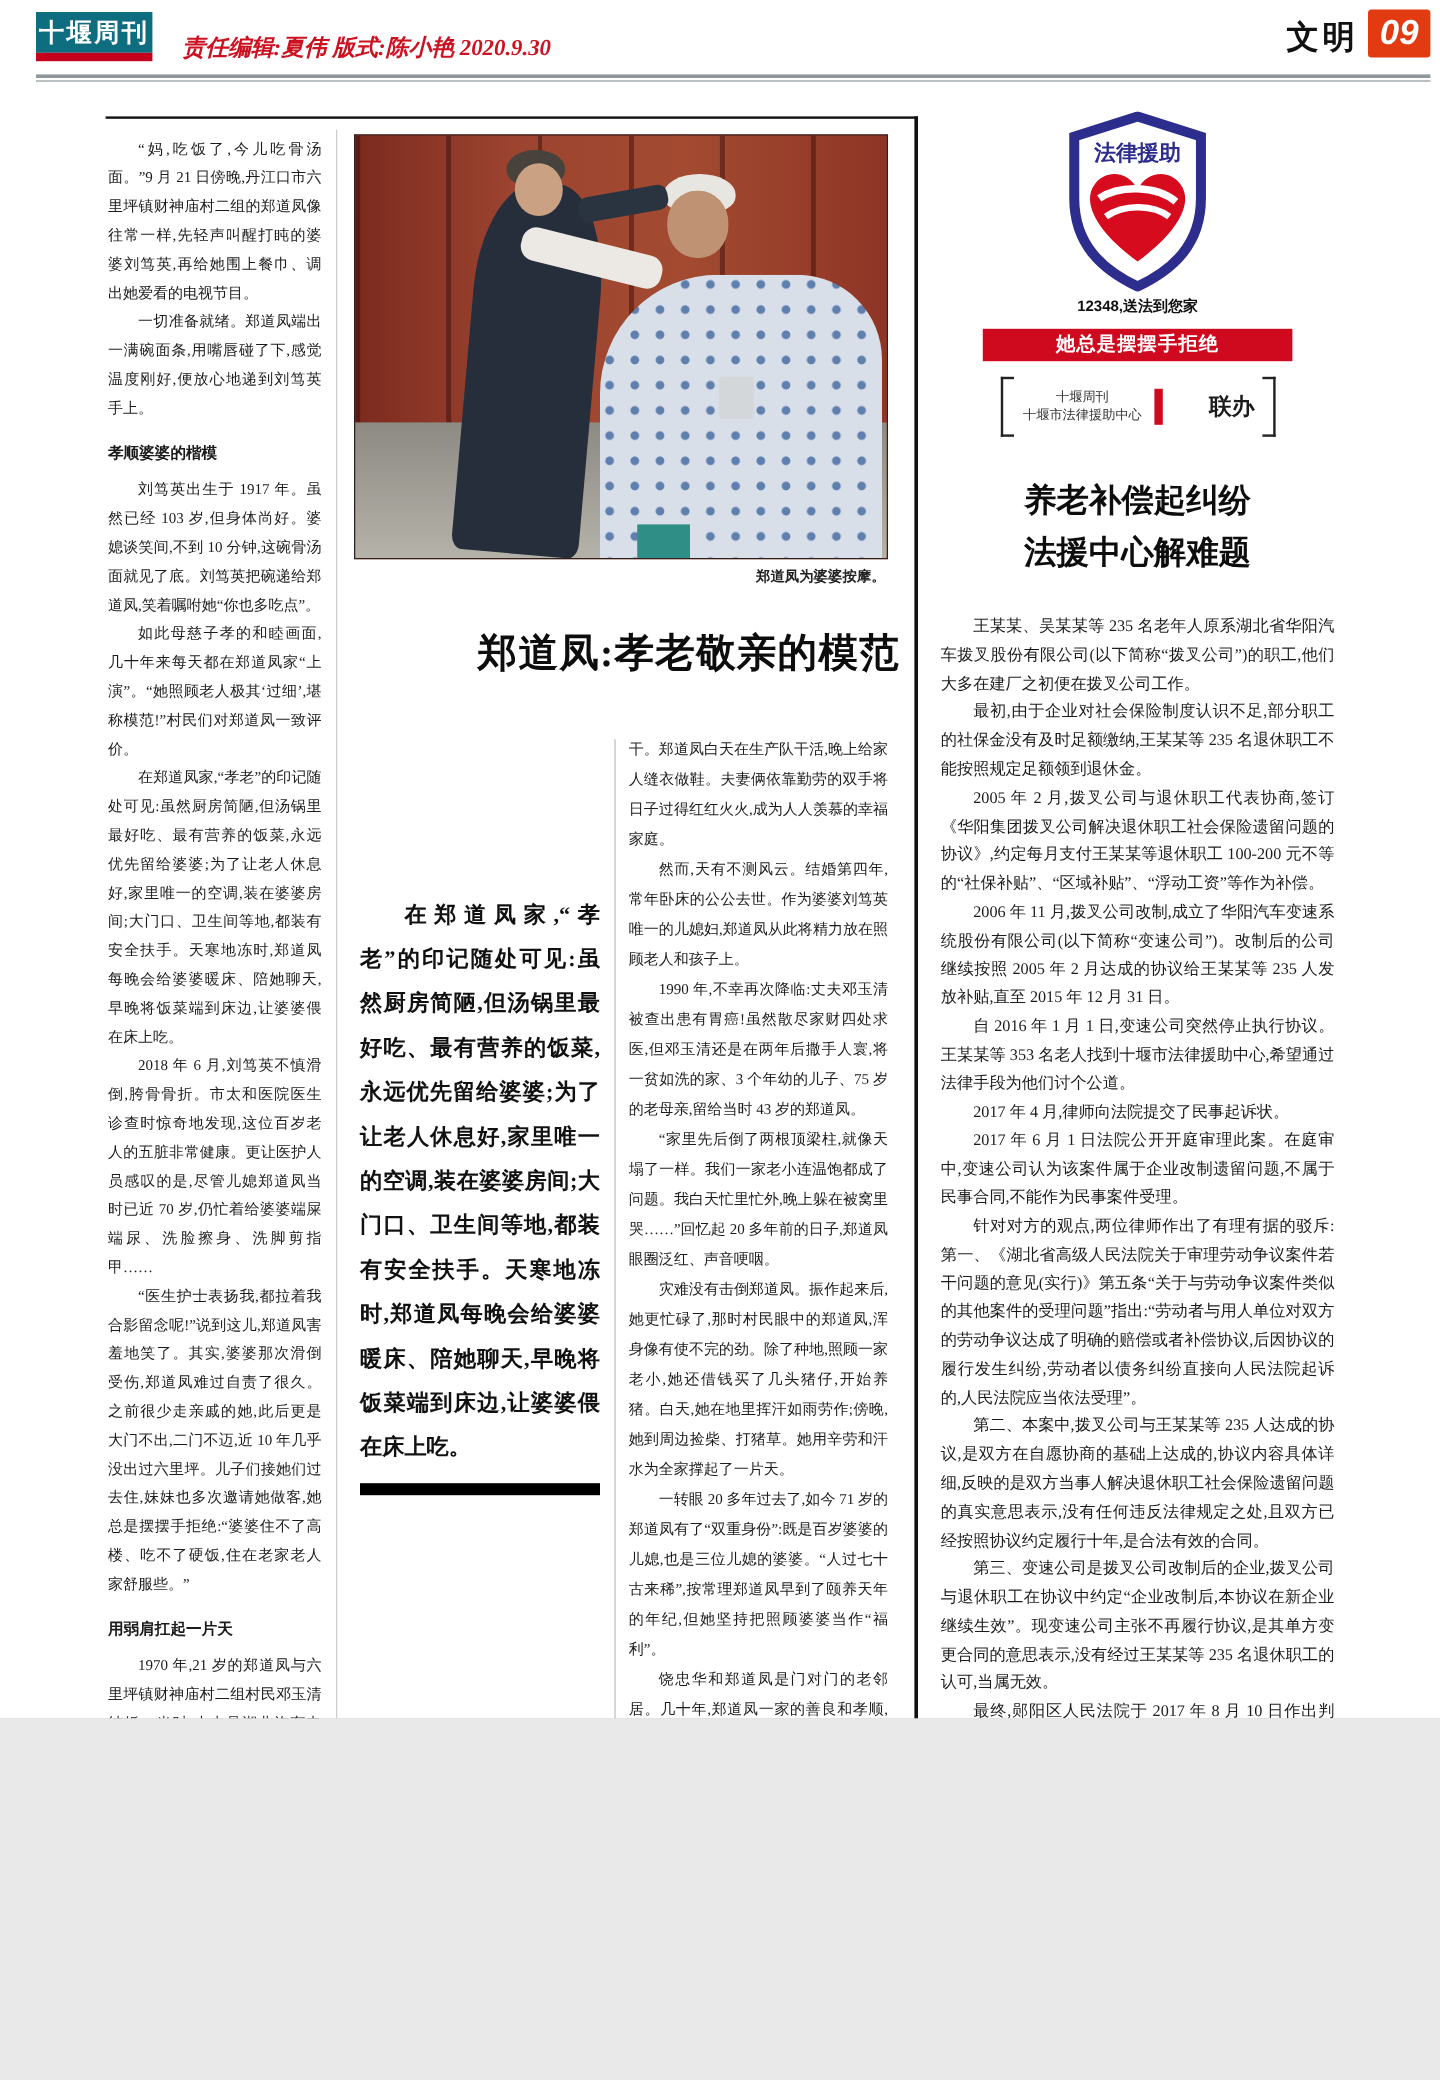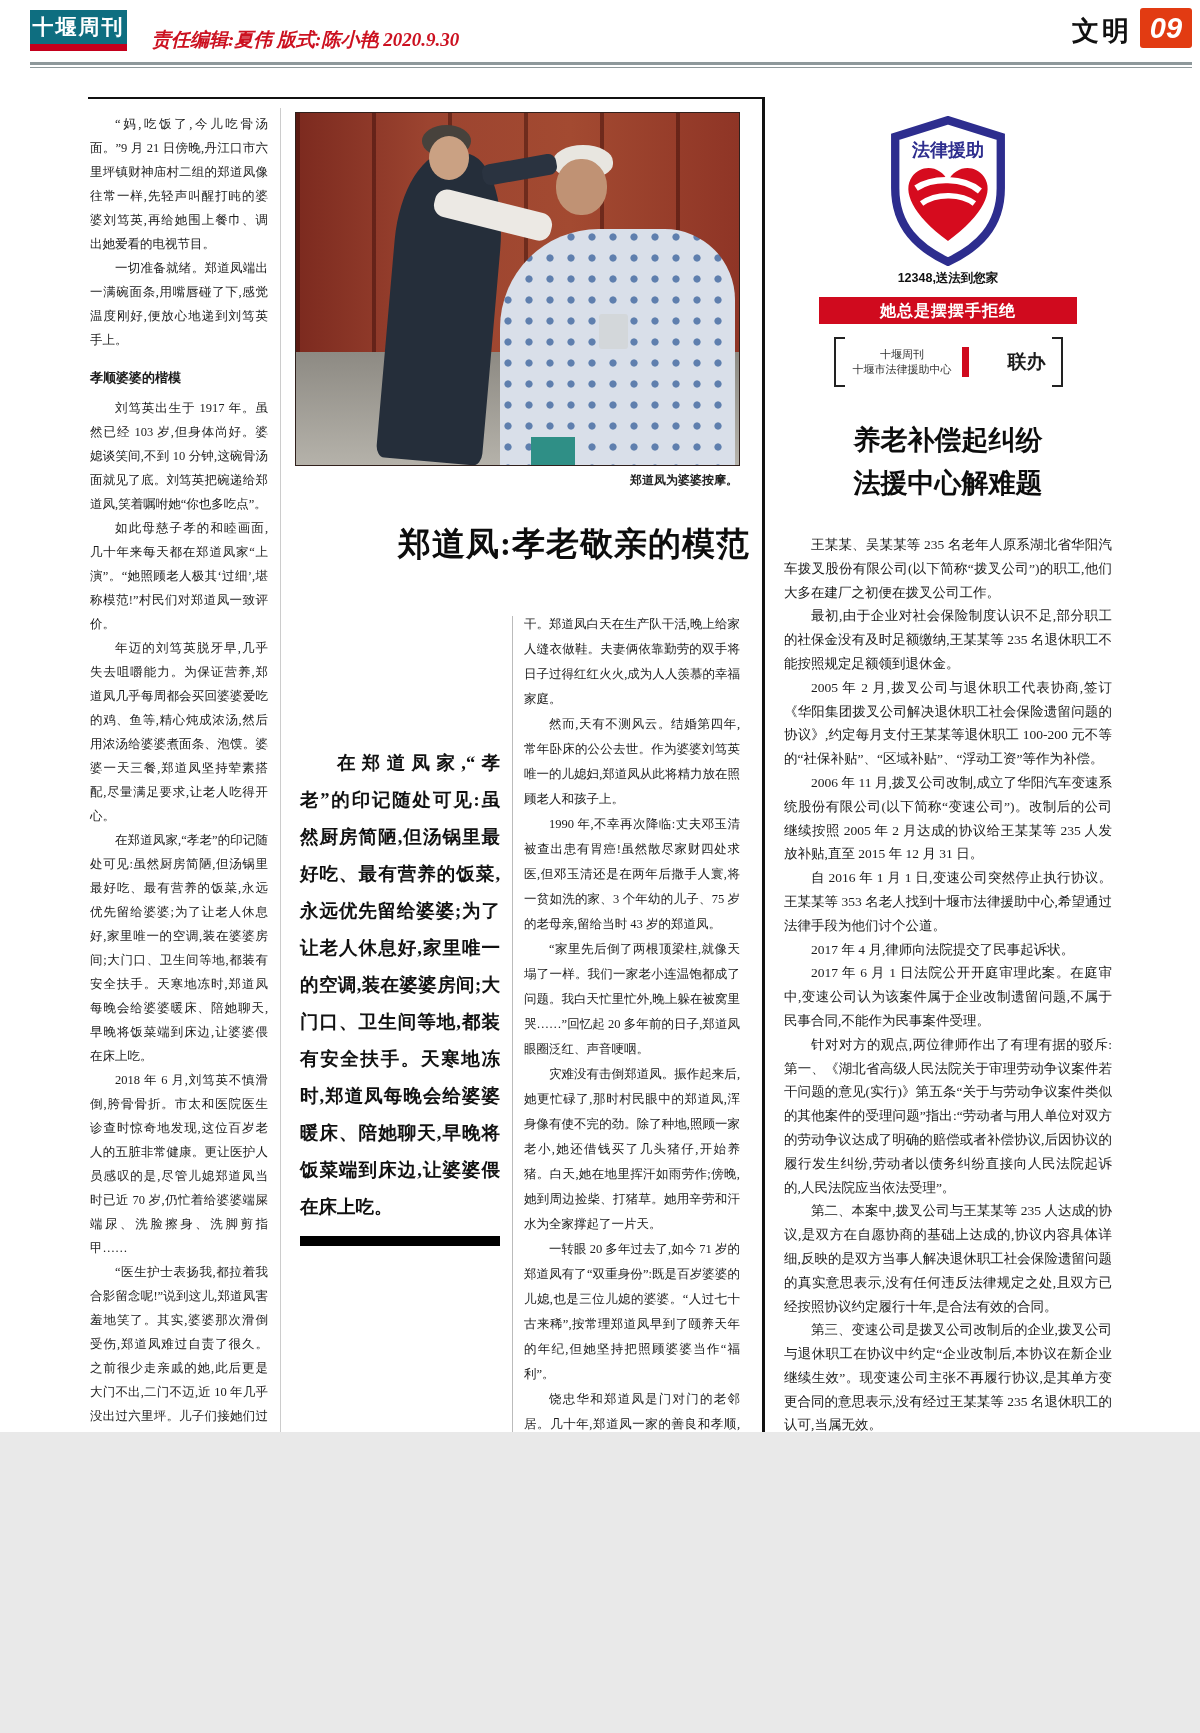--- a/index.html
+++ b/index.html
@@ -54,21 +54,21 @@
             font-weight:bold;font-size:33px;letter-spacing:1px;color:#0d0d0d;}
   .pullquote-wrap{position:absolute;left:300px;top:745px;width:200px;}
   .pullquote{margin:0;font-weight:bold;font-size:18.5px;line-height:37px;text-align:justify;text-indent:2em;color:#111;}
   .pq-bar{width:200px;height:10px;background:#000;margin-top:10px;}
   .col-mid{position:absolute;left:524px;top:612px;width:216px;font-size:12.5px;line-height:25px;text-align:justify;}
   .col-mid p{margin:0;text-indent:2em;}
   .col-mid p.noindent{text-indent:0;}
   .source{margin-top:8px !important;text-align:right;text-indent:0 !important;font-weight:bold;
           font-family:"Liberation Sans",sans-serif;font-size:12.5px;}
   
-  .law{position:absolute;left:784px;top:100px;width:328px;}
+  .law{position:absolute;left:784px;top:77px;width:328px;}
   .badge{text-align:center;}
   .shield{display:block;margin:16px auto 0 auto;}
   .slogan{margin-top:4px;font-family:"Liberation Sans",sans-serif;font-weight:bold;font-size:12.5px;color:#111;}
   .banner{margin:10px auto 0 auto;width:258px;height:27px;line-height:27px;background:#d00a1e;color:#fff;
           font-family:"Liberation Sans",sans-serif;font-weight:bold;font-size:16px;letter-spacing:1px;text-align:center;}
   .joint{margin-top:13px;display:flex;align-items:center;justify-content:center;}
   .bracket-l{width:9px;height:46px;border:2px solid #222;border-right:none;}
   .bracket-r{width:9px;height:46px;border:2px solid #222;border-left:none;}
   .joint-lines{margin:0 8px;text-align:center;font-family:"Liberation Sans",sans-serif;font-size:11px;line-height:15px;color:#333;}
   .joint-redbar{width:7px;height:30px;background:#d00a1e;margin:0 7px 0 2px;}
@@ -94,21 +94,20 @@
   <div class="vrule-left"></div>
   <div class="vrule-mid"></div>
   <div class="vrule-black"></div>
 
   <div class="col-left">
     <p>“妈,吃饭了,今儿吃骨汤面。”9 月 21 日傍晚,丹江口市六里坪镇财神庙村二组的郑道凤像往常一样,先轻声叫醒打盹的婆婆刘笃英,再给她围上餐巾、调出她爱看的电视节目。</p>
     <p>一切准备就绪。郑道凤端出一满碗面条,用嘴唇碰了下,感觉温度刚好,便放心地递到刘笃英手上。</p>
     <p class="subhead">孝顺婆婆的楷模</p>
     <p>刘笃英出生于 1917 年。虽然已经 103 岁,但身体尚好。婆媳谈笑间,不到 10 分钟,这碗骨汤面就见了底。刘笃英把碗递给郑道凤,笑着嘱咐她“你也多吃点”。</p>
     <p>如此母慈子孝的和睦画面,几十年来每天都在郑道凤家“上演”。“她照顾老人极其‘过细’,堪称模范!”村民们对郑道凤一致评价。</p>
-    <p>年迈的刘笃英脱牙早,几乎失去咀嚼能力。为保证营养,郑道凤几乎每周都会买回婆婆爱吃的鸡、鱼等,精心炖成浓汤,然后用浓汤给婆婆煮面条、泡馍。婆婆一天三餐,郑道凤坚持荤素搭配,尽量满足要求,让老人吃得开心。</p>
     <p>在郑道凤家,“孝老”的印记随处可见:虽然厨房简陋,但汤锅里最好吃、最有营养的饭菜,永远优先留给婆婆;为了让老人休息好,家里唯一的空调,装在婆婆房间;大门口、卫生间等地,都装有安全扶手。天寒地冻时,郑道凤每晚会给婆婆暖床、陪她聊天,早晚将饭菜端到床边,让婆婆偎在床上吃。</p>
     <p>2018 年 6 月,刘笃英不慎滑倒,胯骨骨折。市太和医院医生诊查时惊奇地发现,这位百岁老人的五脏非常健康。更让医护人员感叹的是,尽管儿媳郑道凤当时已近 70 岁,仍忙着给婆婆端屎端尿、洗脸擦身、洗脚剪指甲……</p>
     <p>“医生护士表扬我,都拉着我合影留念呢!”说到这儿,郑道凤害羞地笑了。其实,婆婆那次滑倒受伤,郑道凤难过自责了很久。之前很少走亲戚的她,此后更是大门不出,二门不迈,近 10 年几乎没出过六里坪。儿子们接她们过去住,妹妹也多次邀请她做客,她总是摆摆手拒绝:“婆婆住不了高楼、吃不了硬饭,住在老家老人家舒服些。”</p>
     <p class="subhead">用弱肩扛起一片天</p>
     <p>1970 年,21 岁的郑道凤与六里坪镇财神庙村二组村民邓玉清结婚。当时,丈夫是湖北汽车电器厂的技术骨</p>
   </div>
 
   <div class="photo">
     <div class="ph-doors"></div>
     <div class="ph-floor"></div>

